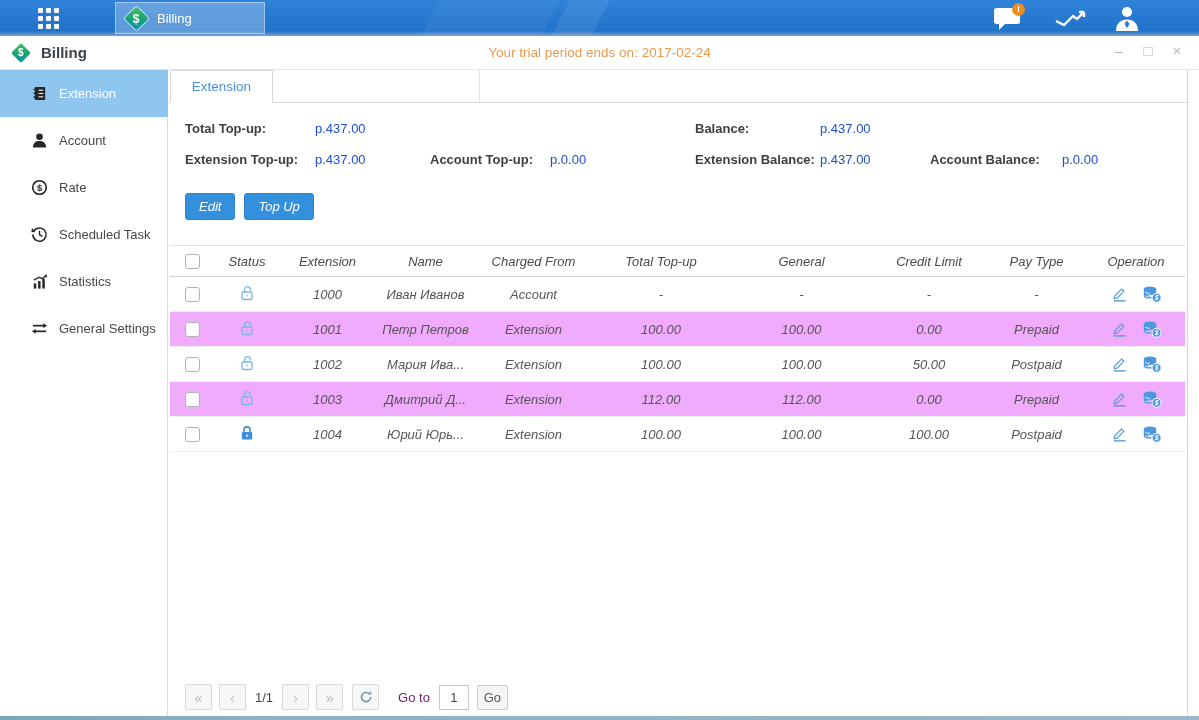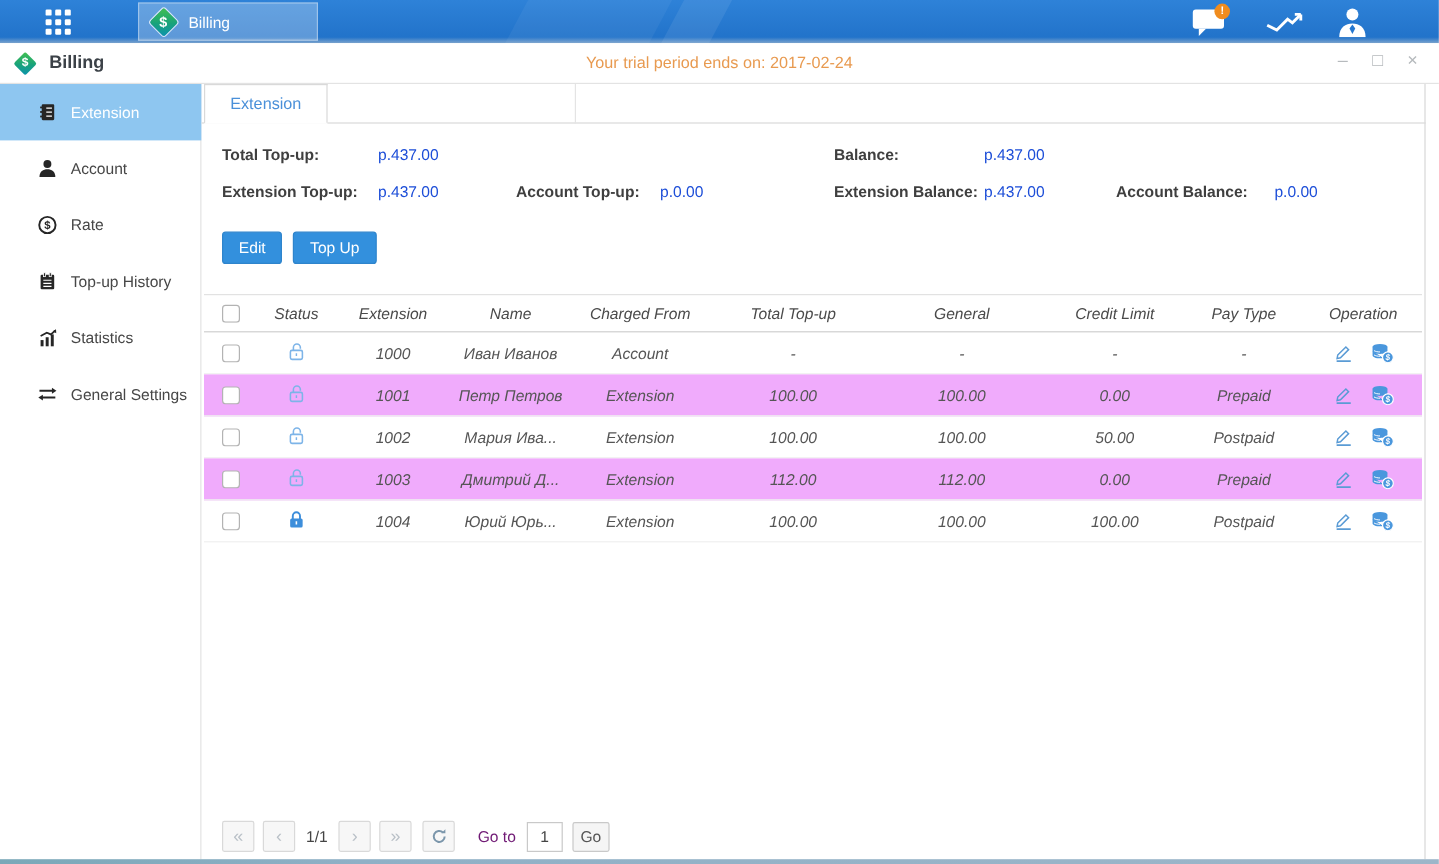--- a/index.html
+++ b/index.html
@@ -64,21 +64,21 @@
   #tab-empty { position:absolute; left:104px; top:0; width:208px; height:33px;
                border-right:1px solid #e4e4e4; }
 
   
   #summary { position:absolute; left:0; top:42px; width:1020px; height:76px; }
   #summary .lbl { position:absolute; font-weight:bold; color:#3f3f3f; }
   #summary .val { position:absolute; color:#1d4ed8; }
   .r1 { top:9px; } .r2 { top:40px; }
 
   
-  #toolbar { position:absolute; left:17px; top:123px; display:flex; gap:9px; }
+  #toolbar { position:absolute; left:17px; top:123px; display:flex; gap:9px;font-style:italic; }
   .btn-blue { height:27px; padding:0 13px; background:#3390dd; border:1px solid #2e84cc; border-radius:3px;
               color:#fff; font-size:13px; display:flex; align-items:center; cursor:pointer; }
 
   
   #ext-table { position:absolute; left:2px; top:175px; width:1015px;font-style:italic; }
   .thead { display:flex; height:32px; align-items:center; border-top:1px solid #e2e2e2;
            border-bottom:1px solid #cfcfcf; color:#4a4a4a; }
   .trow  { display:flex; height:35px; align-items:center; border-bottom:1px solid #efefef; color:#555; }
   .trow.alt { background:#f0abfc; }
   .cell { text-align:center; overflow:hidden; white-space:nowrap; }
@@ -196,28 +196,25 @@
   </div>
   <div class="side-item">
     <svg width="17" height="17" viewBox="0 0 18 18">
       <circle cx="9" cy="9" r="7.2" fill="none" stroke="#262626" stroke-width="1.7"></circle>
       <text x="9" y="12.6" text-anchor="middle" font-size="10" font-weight="bold" fill="#262626" font-family="'Liberation Sans',sans-serif">$</text>
     </svg>
     <span>Rate</span>
   </div>
   <div class="side-item">
     <svg width="17" height="17" viewBox="0 0 18 18">
-      <rect x="3" y="3.2" width="12" height="12.8" rx="1" fill="#262626"></rect>
-      <rect x="5.6" y="1.4" width="1.8" height="3.4" fill="#262626" stroke="#fff" stroke-width="0.7"></rect>
-      <rect x="10.6" y="1.4" width="1.8" height="3.4" fill="#262626" stroke="#fff" stroke-width="0.7"></rect>
-      <line x1="5.4" y1="8" x2="12.6" y2="8" stroke="#fff" stroke-width="1"></line>
-      <line x1="5.4" y1="10.8" x2="12.6" y2="10.8" stroke="#fff" stroke-width="1"></line>
-      <line x1="5.4" y1="13.4" x2="12.6" y2="13.4" stroke="#fff" stroke-width="1"></line>
-    </svg>
-    <span>Top-up History</span>
+      <path d="M3.2 5.2 A7 7 0 1 1 2 9" fill="none" stroke="#262626" stroke-width="1.7"></path>
+      <path d="M1 2.2 L4.6 6.4 L0.4 6.6 Z" fill="#262626"></path>
+      <path d="M9 5 L9 9.4 L12.2 11" fill="none" stroke="#262626" stroke-width="1.5"></path>
+    </svg>
+    <span>Scheduled Task</span>
   </div>
   <div class="side-item">
     <svg width="17" height="17" viewBox="0 0 18 18">
       <rect x="3" y="11" width="2.6" height="5.5" fill="#262626"></rect>
       <rect x="7.5" y="8.5" width="2.6" height="8" fill="#262626"></rect>
       <rect x="12" y="6" width="2.6" height="10.5" fill="#262626"></rect>
       <path d="M3 7.5 L8.5 4.5 L12 6 L16 2.6" fill="none" stroke="#262626" stroke-width="1.5"></path>
       <path d="M16.6 1.4 L16.8 5 L13.6 3.2 Z" fill="#262626"></path>
     </svg>
     <span>Statistics</span>

